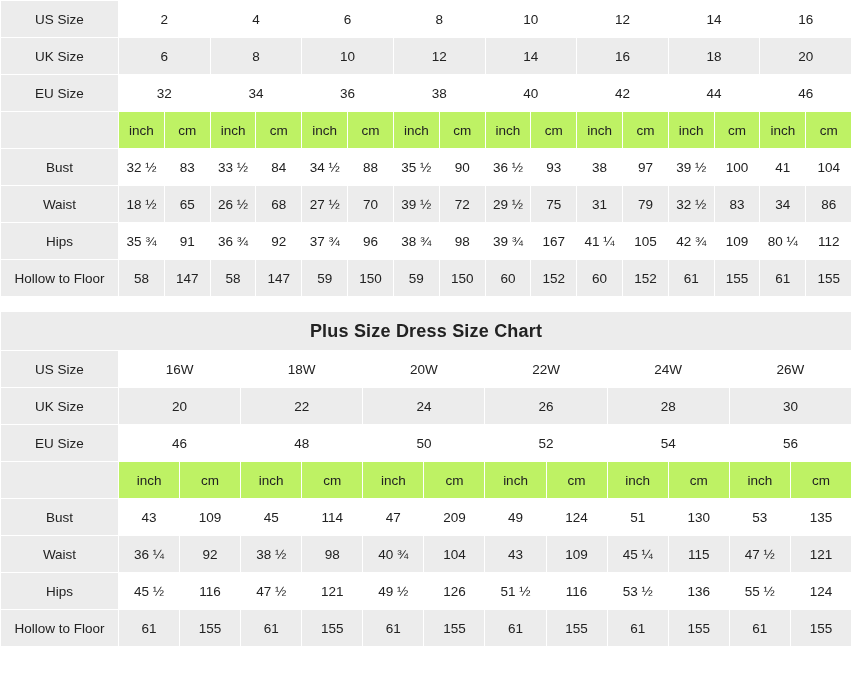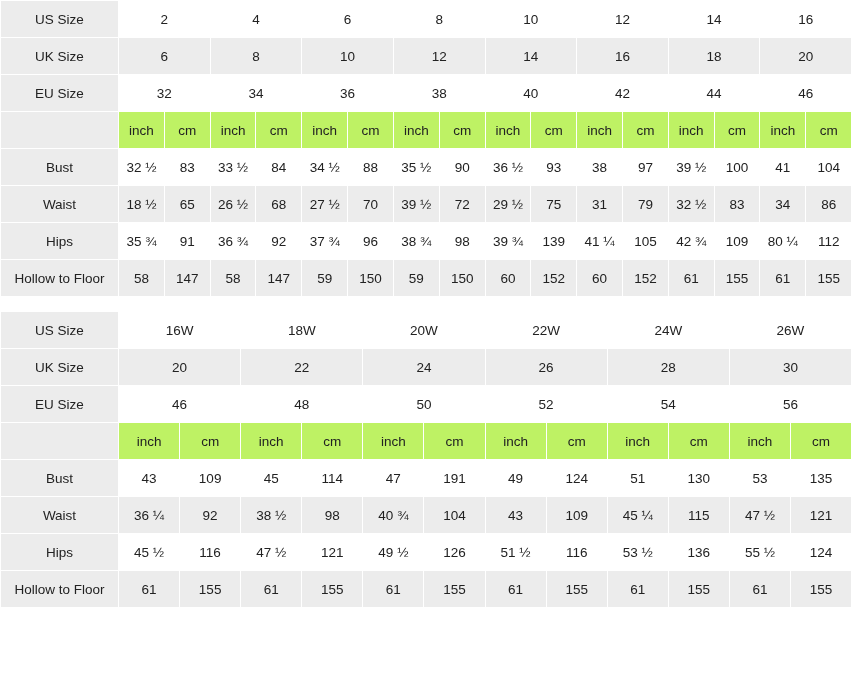--- a/index.html
+++ b/index.html
@@ -182,21 +182,21 @@
             <td class="label-cell">Hips</td>
             <td class="val-white">35 ¾</td>
             <td class="val-white">91</td>
             <td class="val-white">36 ¾</td>
             <td class="val-white">92</td>
             <td class="val-white">37 ¾</td>
             <td class="val-white">96</td>
             <td class="val-white">38 ¾</td>
             <td class="val-white">98</td>
             <td class="val-white">39 ¾</td>
-            <td class="val-white">139</td>
+            <td class="val-white">167</td>
             <td class="val-white">41 ¼</td>
             <td class="val-white">105</td>
             <td class="val-white">42 ¾</td>
             <td class="val-white">109</td>
             <td class="val-white">80 ¼</td>
             <td class="val-white">112</td>
           </tr>
           <tr>
             <td class="label-cell">Hollow to Floor</td>
             <td class="val-grey">58</td>
@@ -232,20 +232,23 @@
           <col style="width:61.083333333333336px">
           <col style="width:61.083333333333336px">
           <col style="width:61.083333333333336px">
           <col style="width:61.083333333333336px">
           <col style="width:61.083333333333336px">
           <col style="width:61.083333333333336px">
           <col style="width:61.083333333333336px">
         </colgroup>
         <tbody>
           <tr>
+            <td class="title-cell" colspan="13">Plus Size Dress Size Chart</td>
+          </tr>
+          <tr>
             <td class="label-cell">US Size</td>
             <td class="val-white" colspan="2">16W</td>
             <td class="val-white" colspan="2">18W</td>
             <td class="val-white" colspan="2">20W</td>
             <td class="val-white" colspan="2">22W</td>
             <td class="val-white" colspan="2">24W</td>
             <td class="val-white" colspan="2">26W</td>
           </tr>
           <tr>
             <td class="label-cell">UK Size</td>
@@ -280,21 +283,21 @@
             <td class="unit-cell">inch</td>
             <td class="unit-cell">cm</td>
           </tr>
           <tr>
             <td class="label-cell">Bust</td>
             <td class="val-white">43</td>
             <td class="val-white">109</td>
             <td class="val-white">45</td>
             <td class="val-white">114</td>
             <td class="val-white">47</td>
-            <td class="val-white">191</td>
+            <td class="val-white">209</td>
             <td class="val-white">49</td>
             <td class="val-white">124</td>
             <td class="val-white">51</td>
             <td class="val-white">130</td>
             <td class="val-white">53</td>
             <td class="val-white">135</td>
           </tr>
           <tr>
             <td class="label-cell">Waist</td>
             <td class="val-grey">36 ¼</td>

